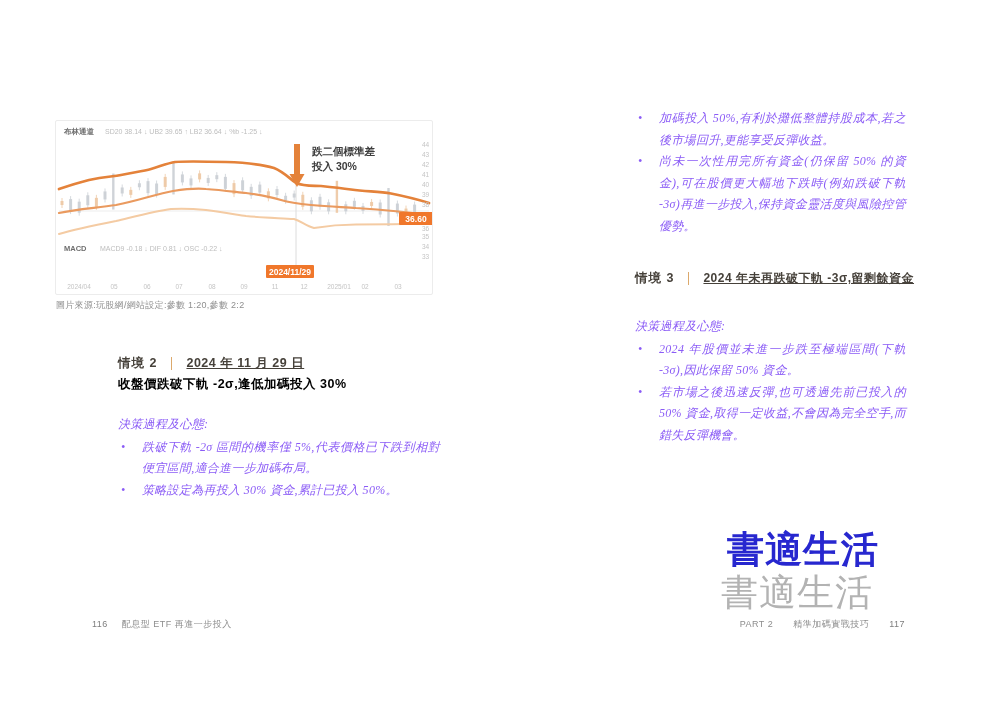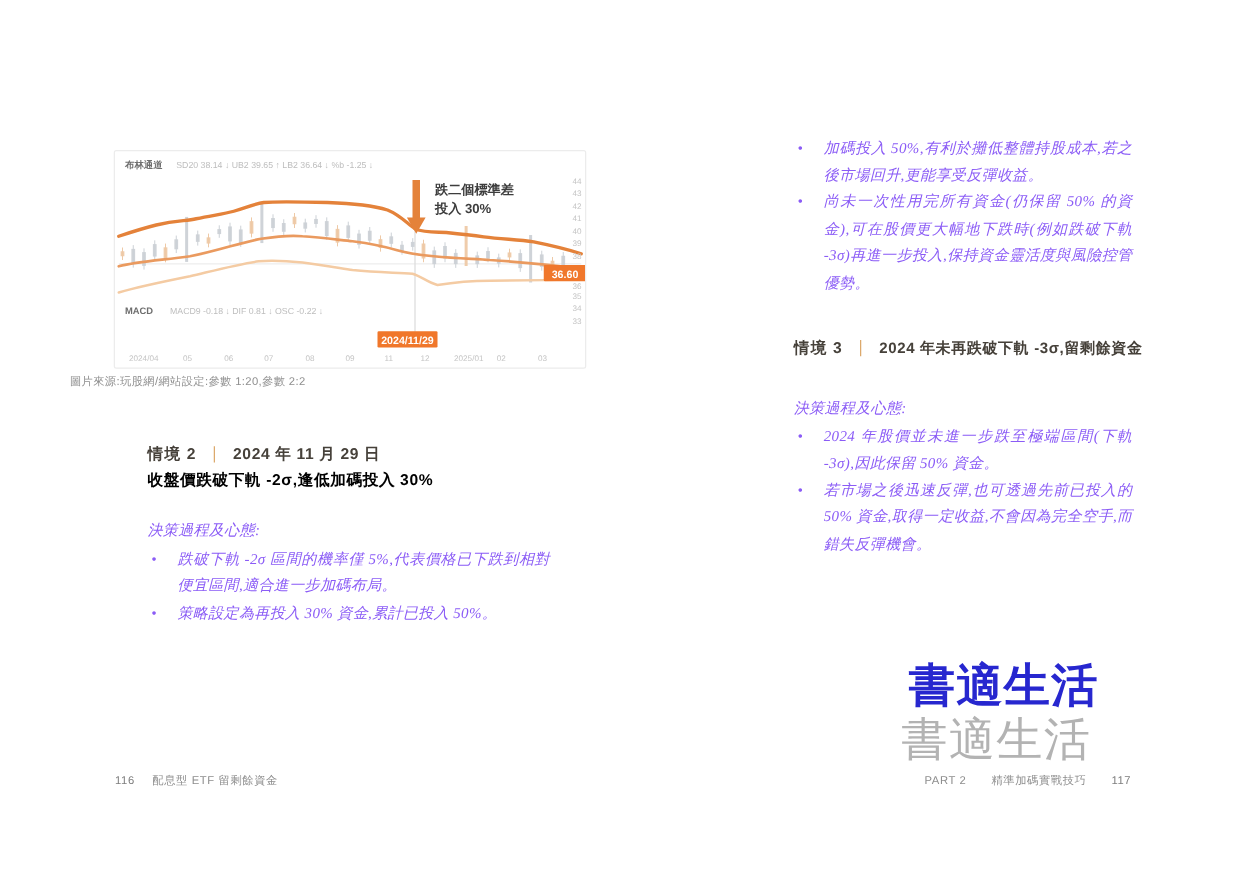--- a/index.html
+++ b/index.html
@@ -3,38 +3,38 @@
 <meta charset="utf-8">
 <style>
   html,body{margin:0;padding:0;}
   body{
     width:1000px;height:710px;position:relative;background:#ffffff;
     font-family:"Liberation Sans","DejaVu Sans",sans-serif;overflow:hidden;
   }
   
   .chart-card{
     position:absolute;left:55px;top:120px;width:378px;height:175px;
-    background:#fff;border:1px solid #ececec;border-radius:2px;box-sizing:border-box;margin-left:36px;
+    background:#fff;border:1px solid #ececec;border-radius:2px;box-sizing:border-box;
   }
   .chart-card svg{position:absolute;left:0;top:0;}
   .t-title{font:bold 7.5px "Liberation Sans",sans-serif;fill:#6e6e6e;}
   .t-stats{font:7px "Liberation Sans",sans-serif;fill:#bdbdbd;}
   .tick{font:6.5px "Liberation Sans",sans-serif;fill:#c4c4c4;}
   .ann{font:600 10.5px "Liberation Sans",sans-serif;fill:#3d3d3d;}
   .badge-txt{font:bold 8.5px "Liberation Sans",sans-serif;fill:#ffffff;}
   
   .caption{
     position:absolute;left:56px;top:299px;width:380px;
     font:9px/13px "Liberation Sans",sans-serif;color:#8f8f8f;letter-spacing:.3px;
   }
   
   .scen-head{position:absolute;display:flex;align-items:center;color:#46413a;}
   .scen-label{font:bold 12.5px "Liberation Sans",sans-serif;letter-spacing:1px;}
   .scen-sep{width:0;height:13px;border-left:1.5px solid #dca96c;margin:0 14px;}
-  .scen-title{font:bold 12.5px "Liberation Sans",sans-serif;letter-spacing:.5px;}
+  .scen-title{font:bold 12.5px "Liberation Sans",sans-serif;letter-spacing:.5px;text-decoration:underline;}
   .scen-sub{
     position:absolute;font:bold 12.5px "Liberation Sans",sans-serif;
     color:#000000;letter-spacing:.5px;
   }
   
   .body-block{
     position:absolute;
     font-family:"Liberation Serif","DejaVu Serif",serif;
     font-size:12px;line-height:21.5px;color:#8b5cf6;letter-spacing:.3px;font-style:italic;
   }
@@ -217,21 +217,21 @@
   <div class="body-block" style="left:118px;top:414px;width:322px;">
     <p class="section-label">決策過程及心態:</p>
     <ul class="bullets">
       <li>跌破下軌 -2σ 區間的機率僅 5%,代表價格已下跌到相對便宜區間,適合進一步加碼布局。</li>
       <li>策略設定為再投入 30% 資金,累計已投入 50%。</li>
     </ul>
   </div>
 
   <div class="footer footer-left">
     <span class="pnum">116</span>
-    <span>配息型 ETF 留剩餘資金</span>
+    <span>配息型 ETF 再進一步投入</span>
   </div>
 </div>
 
 <div>
 
   <div class="body-block" style="left:635px;top:108px;width:271px;">
     <ul class="bullets">
       <li>加碼投入 50%,有利於攤低整體持股成本,若之後市場回升,更能享受反彈收益。</li>
       <li>尚未一次性用完所有資金(仍保留 50% 的資金),可在股價更大幅地下跌時(例如跌破下軌 -3σ)再進一步投入,保持資金靈活度與風險控管優勢。</li>
     </ul>

